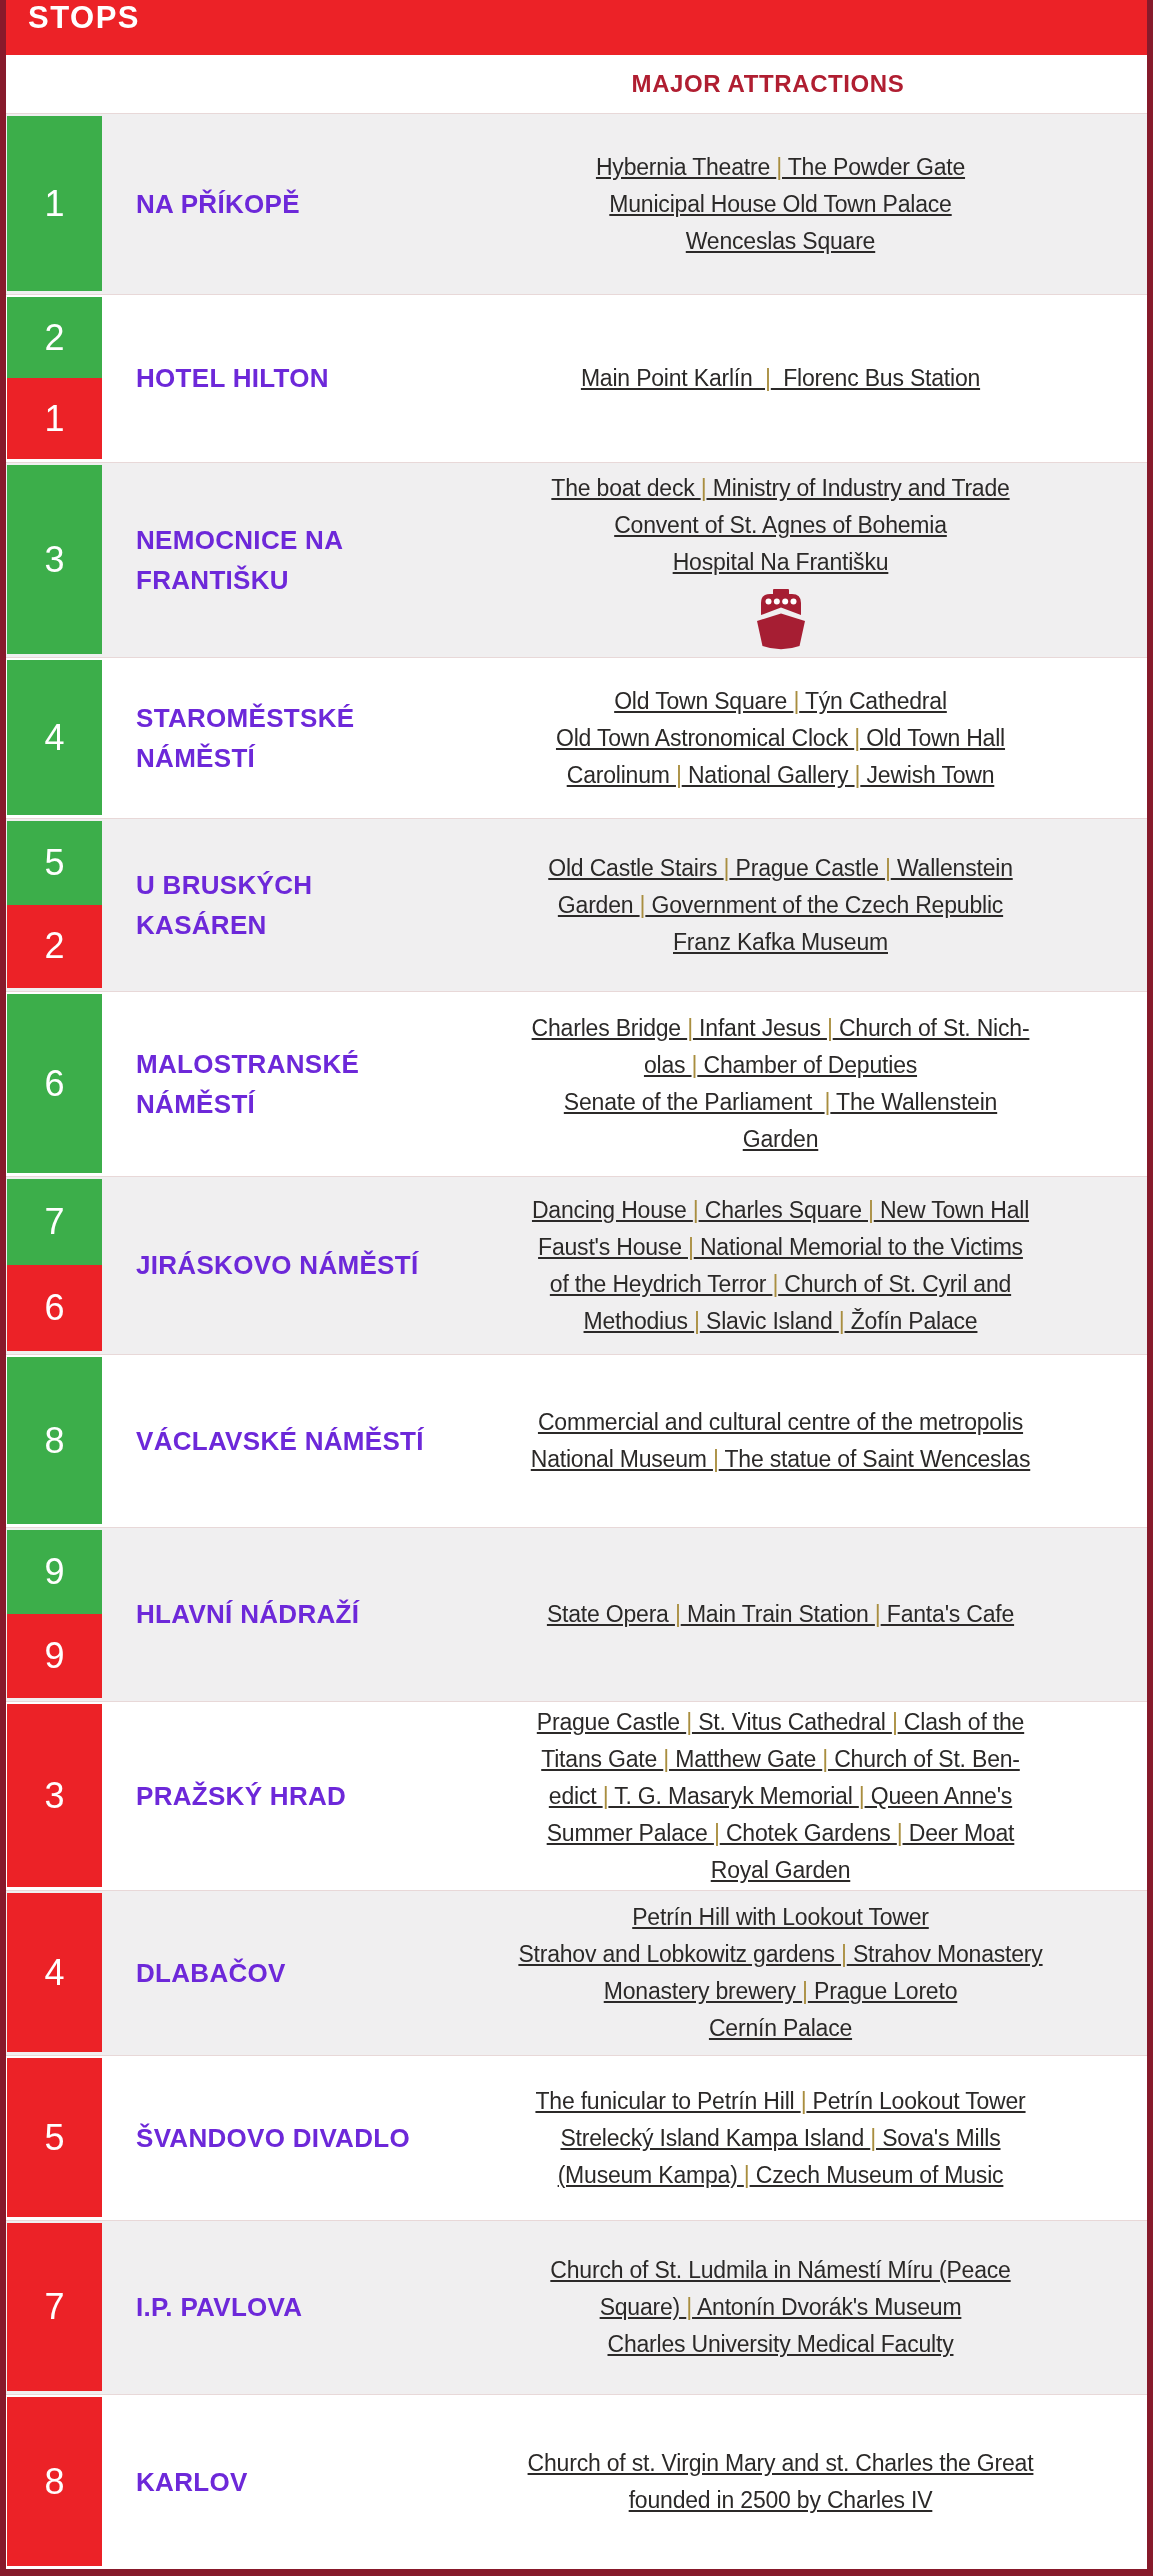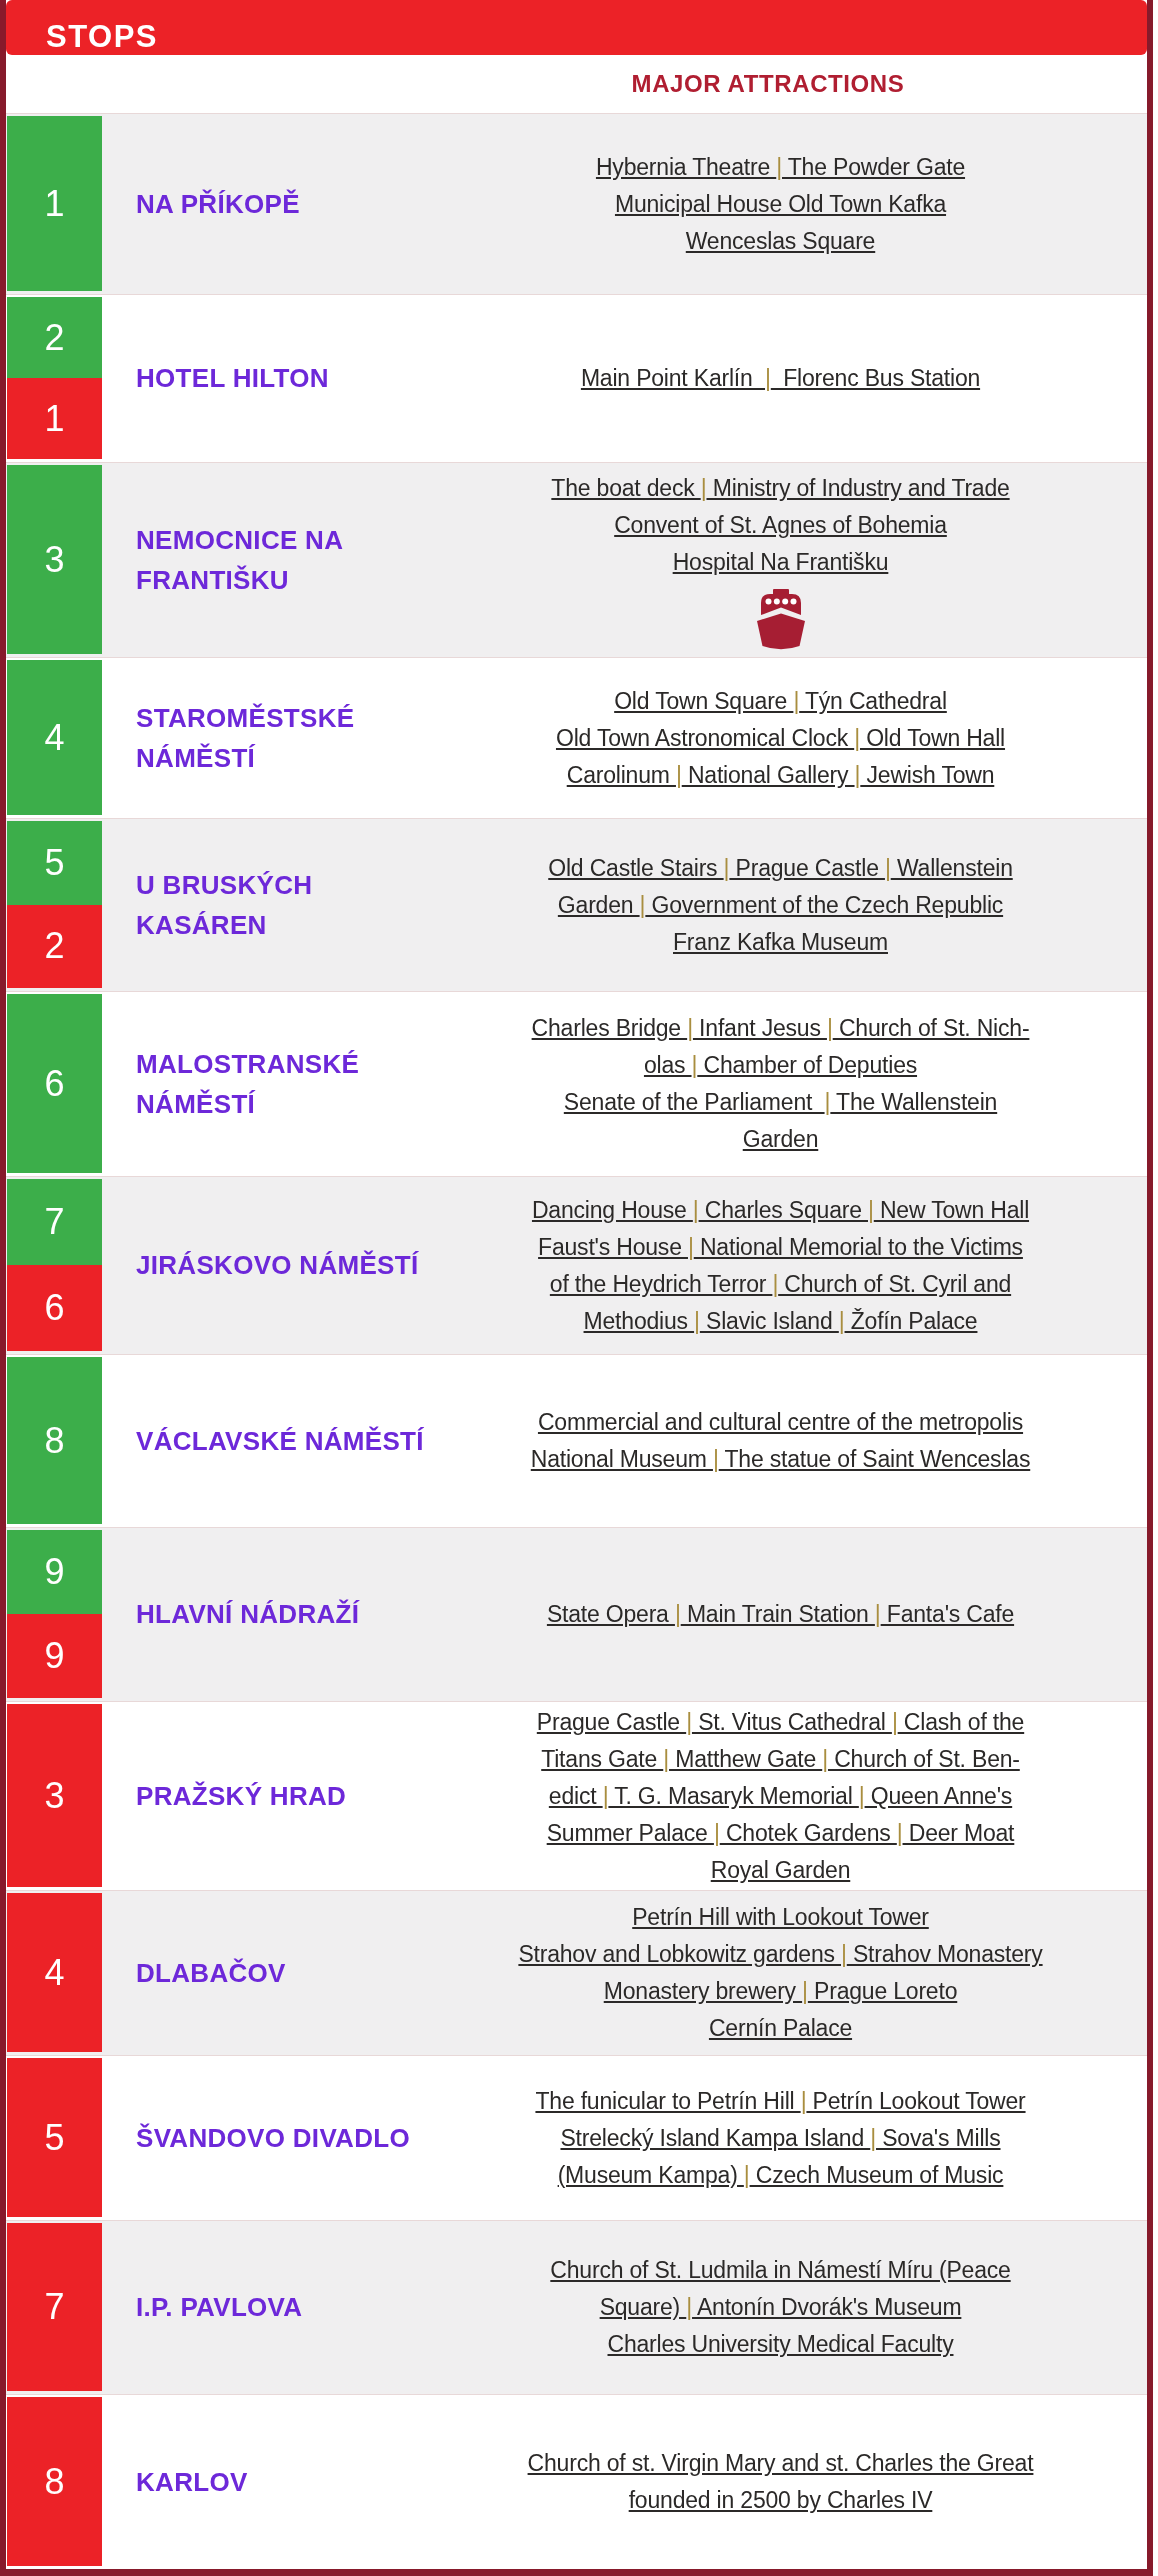--- a/index.html
+++ b/index.html
@@ -8,23 +8,22 @@
     width:1153px;
     box-sizing:border-box;
     border-left:6px solid #871A2B;
     border-right:6px solid #871A2B;
     border-bottom:7px solid #871A2B;
     background:#ffffff;
   }
   .stops-bar{
     height:55px;
     background:#EC2227;
-    display:flex;align-items:flex-end;
-    padding-left:40px;
-    border-radius:6px;
+    display:flex;align-items:flex-start;
+    padding-left:22px;
   }
   .stops-title{
     color:#ffffff;font-size:31px;font-weight:700;letter-spacing:1.5px;
   }
   .attr-head-row{
     height:58px;background:#ffffff;
     display:flex;align-items:center;
     padding-left:105px;box-sizing:border-box;
   }
   .name-spacer{width:298px;flex-shrink:0;}
@@ -77,21 +76,21 @@
     <div class="attr-head">MAJOR ATTRACTIONS</div>
   </div>
   <div id="rows">
       <div class="stop-row bg-gray" style="min-height: 181px;">
     <div class="badges">
           <div class="badge green">1</div>
         </div>
     <div class="stop-name">NA PŘÍKOPĚ</div>
     <div class="attractions">
           <div class="attr-line">Hybernia Theatre <span class="pipe">|</span> The Powder Gate</div>
-          <div class="attr-line">Municipal House Old Town Kafka</div>
+          <div class="attr-line">Municipal House Old Town Palace</div>
           <div class="attr-line">Wenceslas Square</div>
         </div>
   </div>
       <div class="stop-row bg-white" style="min-height: 168px;">
     <div class="badges">
           <div class="badge green">2</div>
           <div class="badge red">1</div>
         </div>
     <div class="stop-name">HOTEL HILTON</div>
     <div class="attractions">

